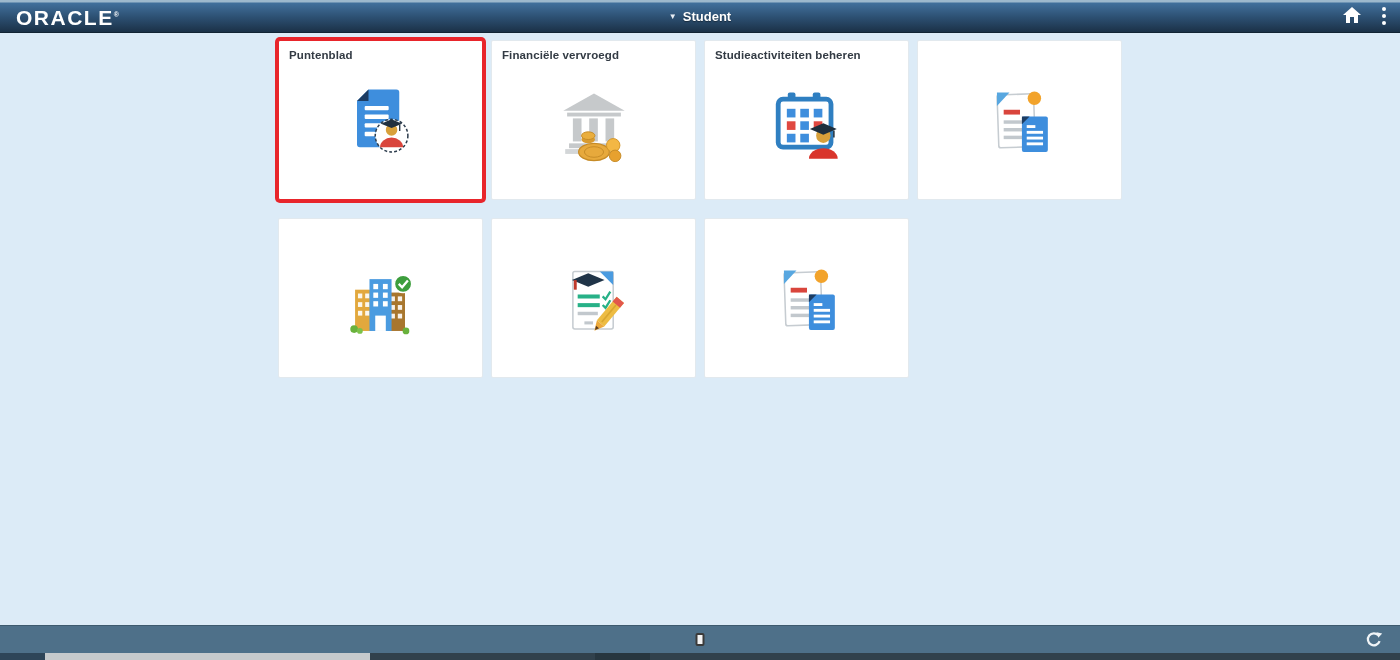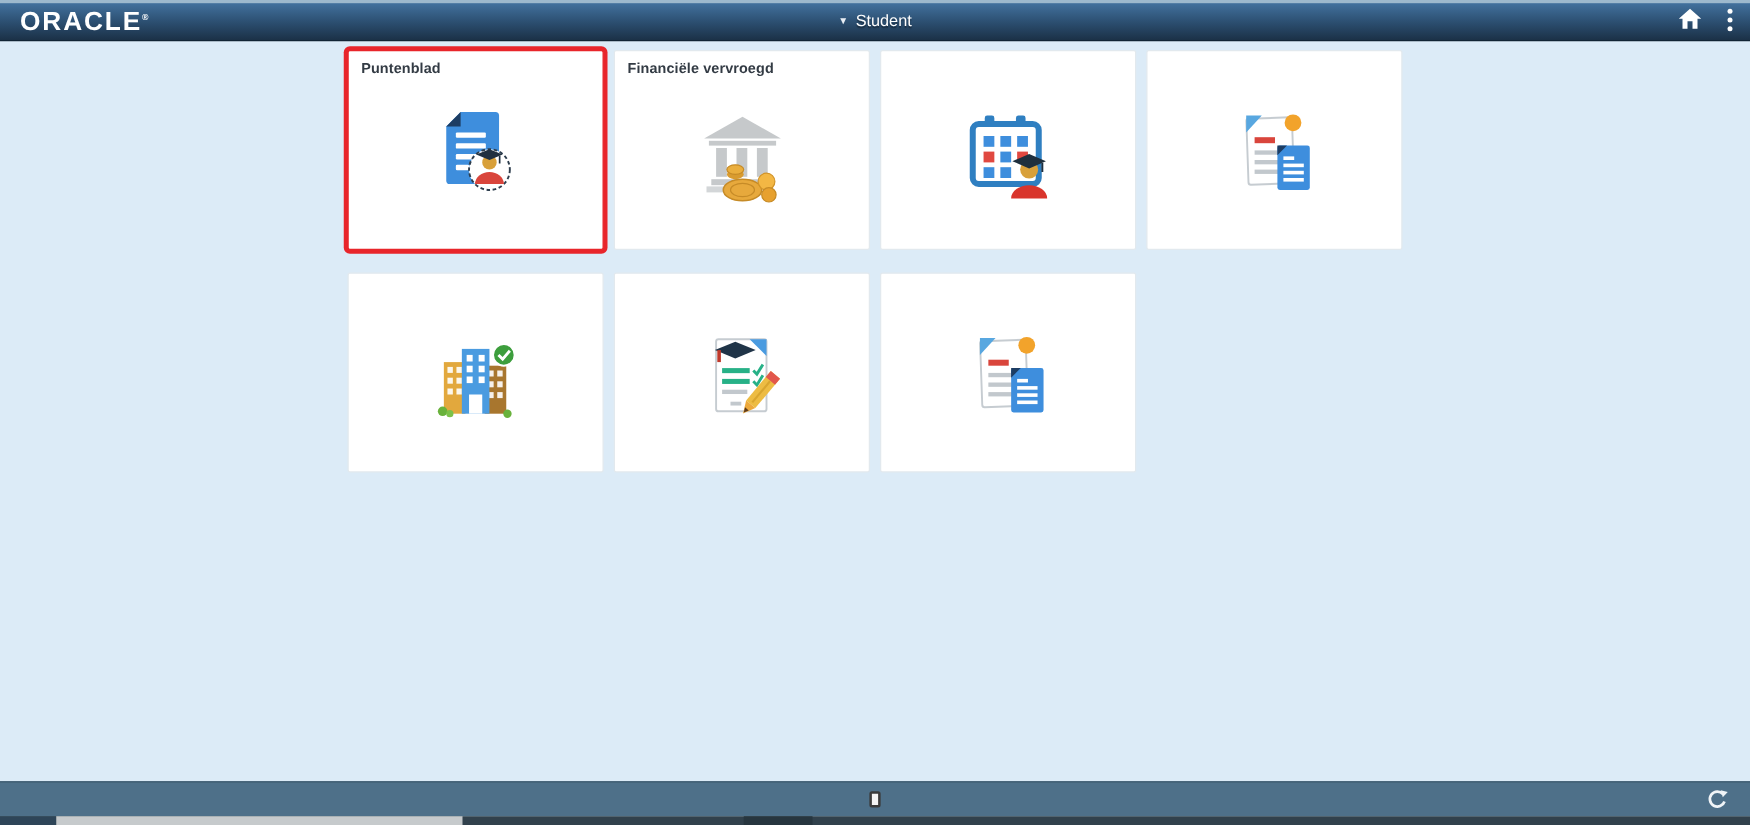--- a/index.html
+++ b/index.html
@@ -13,21 +13,21 @@
     display:flex; align-items:center; justify-content:space-between;
     border-bottom:1px solid #122434;
   }
   .logo { color:#fff; font-size:21px; font-weight:700; letter-spacing:1.5px; padding-left:16px; line-height:30px; }
   .logo sup { font-size:7px; letter-spacing:0; vertical-align:super; }
   .nav-center {
     position:absolute; left:50%; top:0; transform:translateX(-50%);
     height:33px; display:flex; align-items:center; gap:6px; cursor:pointer;
   }
   .nav-arrow { color:#e8eef4; font-size:8px; }
-  .nav-title { color:#ffffff; font-size:13px; font-weight:400; text-shadow:0 1px 1px rgba(0,0,0,.4);text-align:center; }
+  .nav-title { color:#ffffff; font-size:13px; font-weight:700; text-shadow:0 1px 1px rgba(0,0,0,.4);text-align:center; }
   .header-right { display:flex; align-items:center; gap:20px; padding-right:14px; }
   .icon-btn { background:none; border:none; cursor:pointer; display:flex; align-items:center; justify-content:center; }
   .kebab { display:flex; flex-direction:column; gap:3px; }
   .kebab span { width:4px; height:4px; border-radius:50%; background:#fff; display:block; }
 
   
   .grid {
     position:absolute; left:278px; top:40px;
     display:grid; grid-template-columns:repeat(4,205px); grid-auto-rows:160px; gap:18px 8px;
   }
@@ -123,20 +123,21 @@
         <ellipse cx="44" cy="58" rx="7" ry="4" fill="#eaae3d" stroke="#c68b27" stroke-width="1"></ellipse>
         <ellipse cx="50" cy="75" rx="16" ry="9" fill="#e7a93c" stroke="#c68b27" stroke-width="1.3"></ellipse>
         <ellipse cx="50" cy="75" rx="10" ry="5.5" fill="none" stroke="#c68b27" stroke-width="1"></ellipse>
         <circle cx="70" cy="68" r="7" fill="#f3b744" stroke="#d29428" stroke-width="1"></circle>
         <circle cx="72" cy="79" r="6" fill="#e7a12f" stroke="#c68b27" stroke-width="1"></circle>
       </svg>
     </div>
   </div>
 
   <div class="tile">
+    <span class="tile-label">Studieactiviteiten beheren</span>
     <div class="tile-icon">
       <svg viewBox="0 0 100 100">
         <rect x="30" y="13" width="8" height="13" rx="2" fill="#2f7fc1"></rect>
         <rect x="56" y="13" width="8" height="13" rx="2" fill="#2f7fc1"></rect>
         <rect x="20" y="20" width="55" height="50" rx="5" fill="#ffffff" stroke="#2f7fc1" stroke-width="5"></rect>
         <rect x="29" y="30" width="9" height="9" fill="#3e8edd"></rect>
         <rect x="43" y="30" width="9" height="9" fill="#3e8edd"></rect>
         <rect x="57" y="30" width="9" height="9" fill="#3e8edd"></rect>
         <rect x="29" y="43" width="9" height="9" fill="#e04840"></rect>
         <rect x="43" y="43" width="9" height="9" fill="#3e8edd"></rect>

